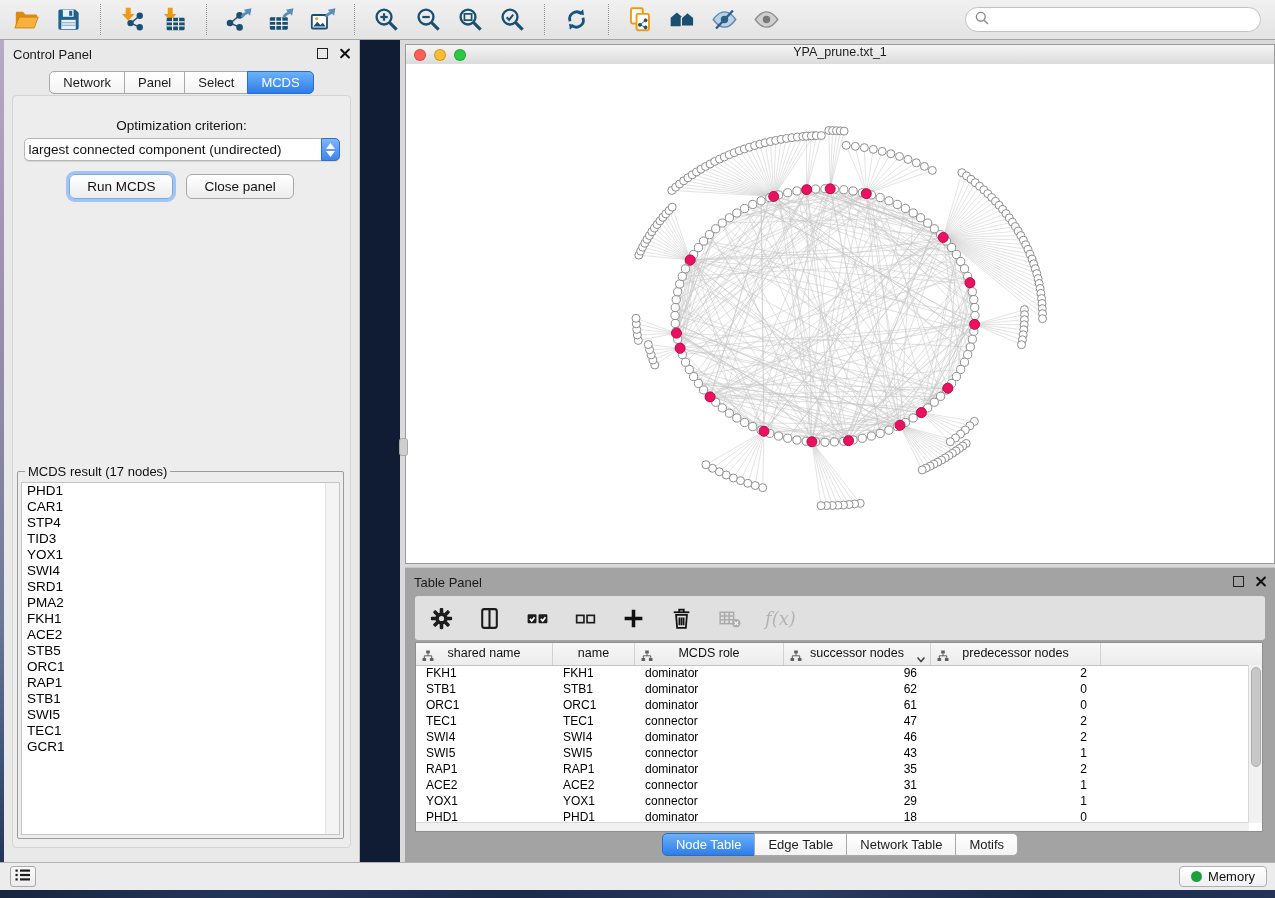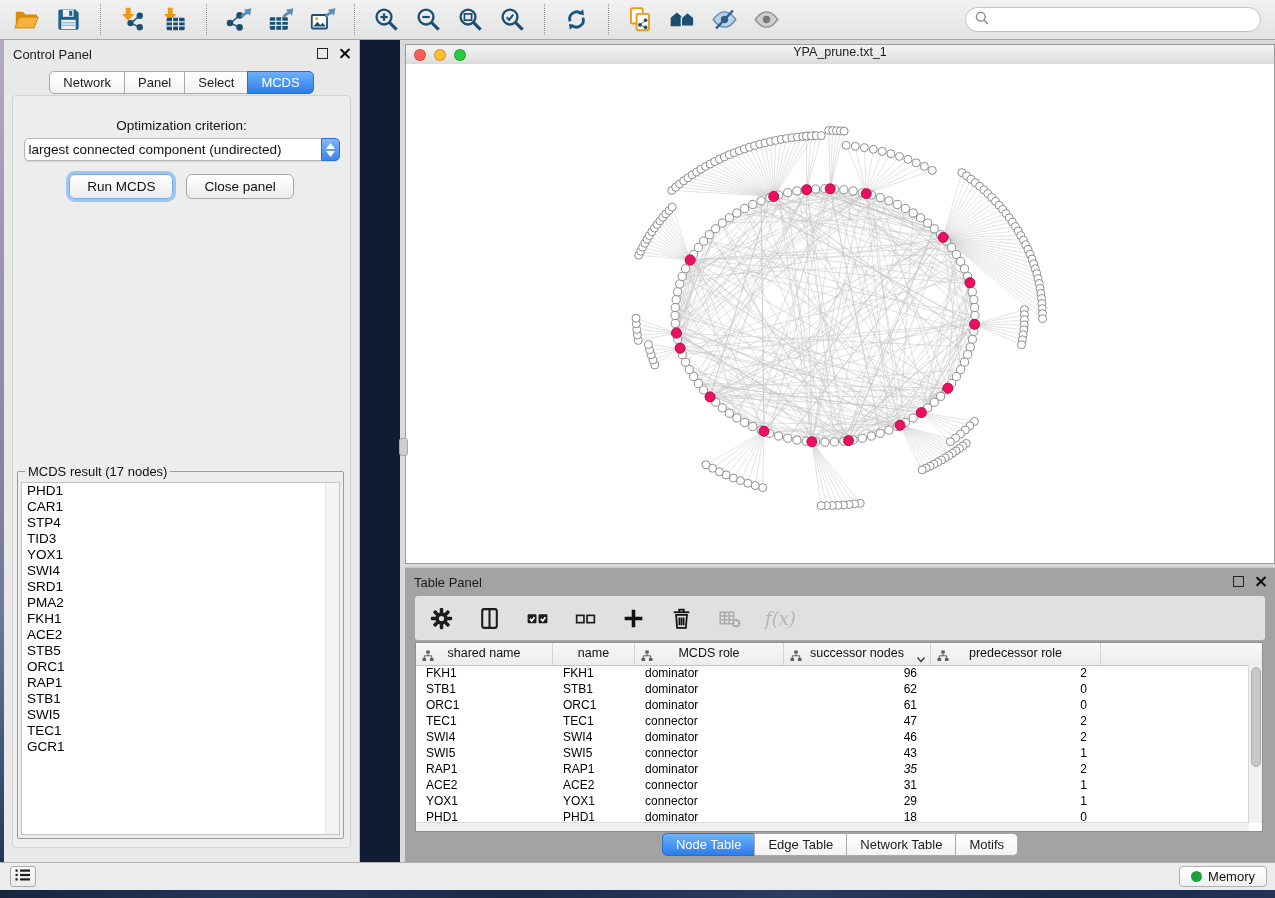--- a/index.html
+++ b/index.html
@@ -1246,21 +1246,21 @@
           </div>
           <div class="th" style="width: 170px;">
             <span class="attr-ic"><svg width="12" height="12" viewBox="0 0 12 12">
                 <g fill="#5f5f5f">
                   <rect x="4.2" y="0.5" width="3.6" height="3"></rect>
                   <rect x="0.5" y="8" width="3.6" height="3"></rect>
                   <rect x="7.9" y="8" width="3.6" height="3"></rect>
                 </g>
                 <path d="M6 3.5v2.3M2.3 8V5.8h7.4V8" stroke="#5f5f5f" fill="none"></path>
               </svg></span>
-            <span class="lbl">predecessor role</span>
+            <span class="lbl">predecessor nodes</span>
           </div>
           <div class="th fill"></div>
         </div>
       <div class="tbody" id="tbody">
           <div class="tr">
             <div class="td left" style="width: 137px;">FKH1</div>
             <div class="td left" style="width: 82px;">FKH1</div>
             <div class="td left" style="width: 149px;">dominator</div>
             <div class="td right" style="width: 147px;">96</div>
             <div class="td right" style="width: 170px;">2</div>
@@ -1297,21 +1297,21 @@
             <div class="td left" style="width: 137px;">SWI5</div>
             <div class="td left" style="width: 82px;">SWI5</div>
             <div class="td left" style="width: 149px;">connector</div>
             <div class="td right" style="width: 147px;">43</div>
             <div class="td right" style="width: 170px;">1</div>
           </div>
           <div class="tr">
             <div class="td left" style="width: 137px;">RAP1</div>
             <div class="td left" style="width: 82px;">RAP1</div>
             <div class="td left" style="width: 149px;">dominator</div>
-            <div class="td right" style="width: 147px; font-style: italic;">35</div>
+            <div class="td right" style="width: 147px;">35</div>
             <div class="td right" style="width: 170px;">2</div>
           </div>
           <div class="tr">
             <div class="td left" style="width: 137px;">ACE2</div>
             <div class="td left" style="width: 82px;">ACE2</div>
             <div class="td left" style="width: 149px;">connector</div>
             <div class="td right" style="width: 147px;">31</div>
             <div class="td right" style="width: 170px;">1</div>
           </div>
           <div class="tr">

